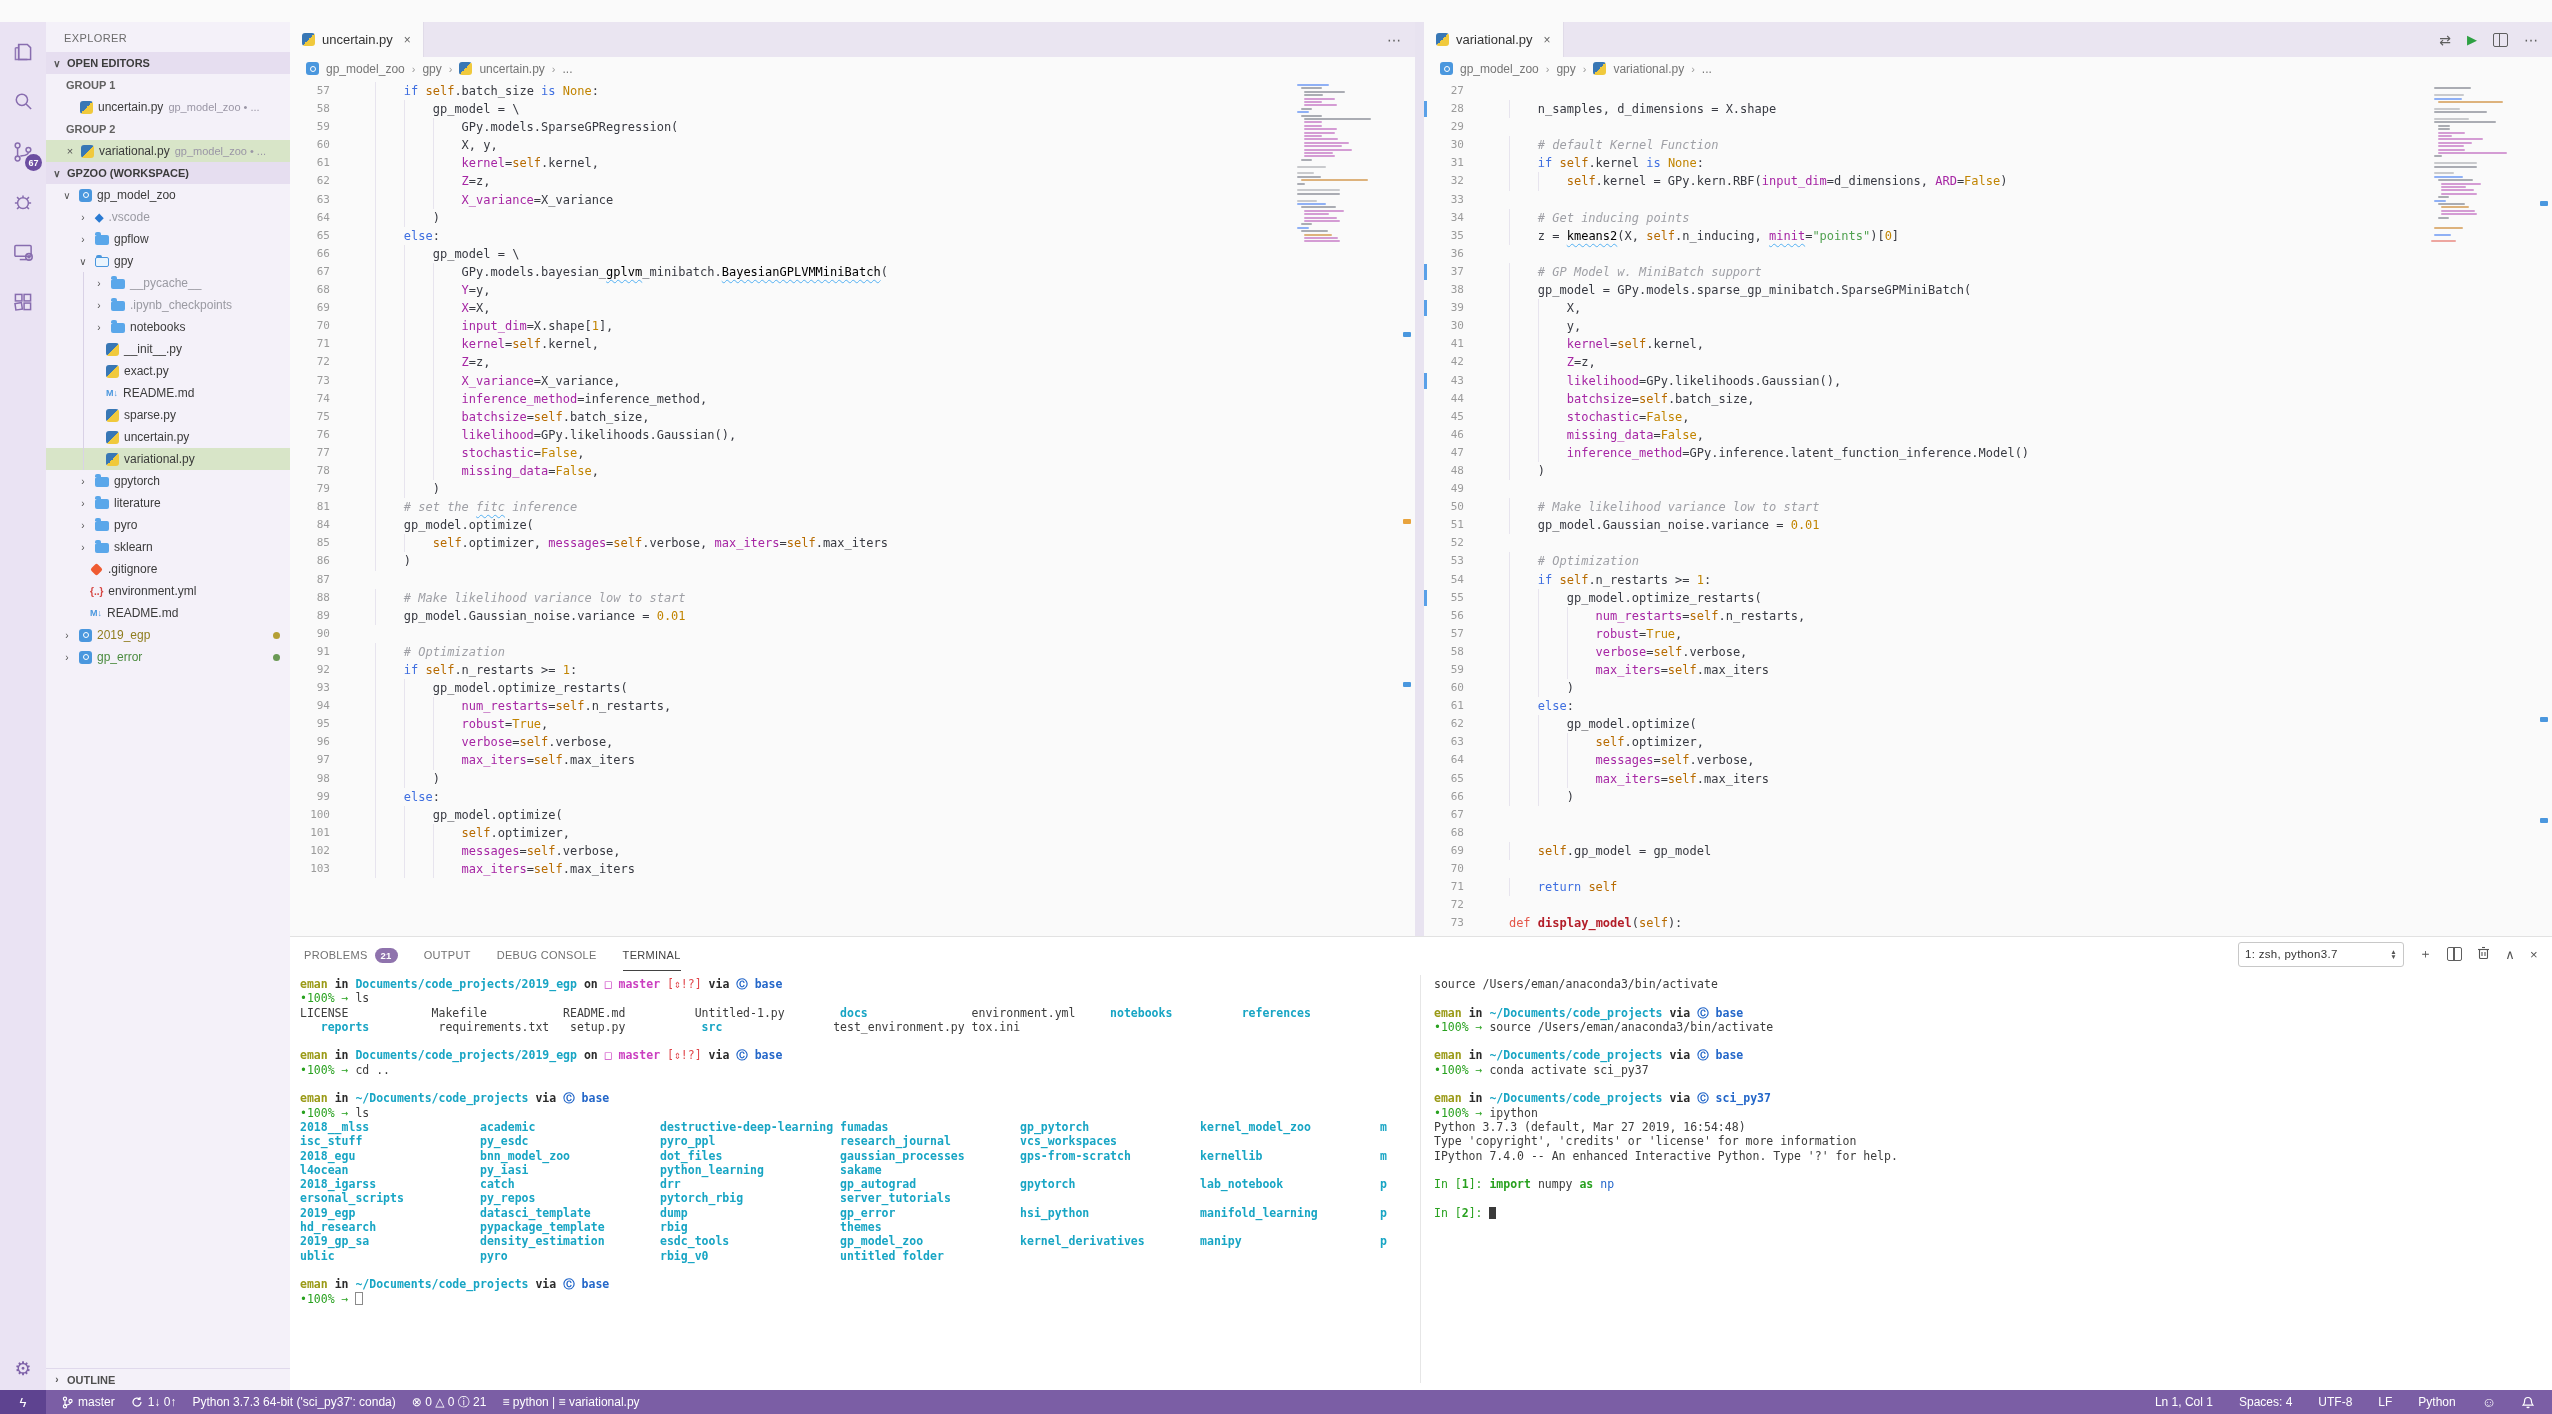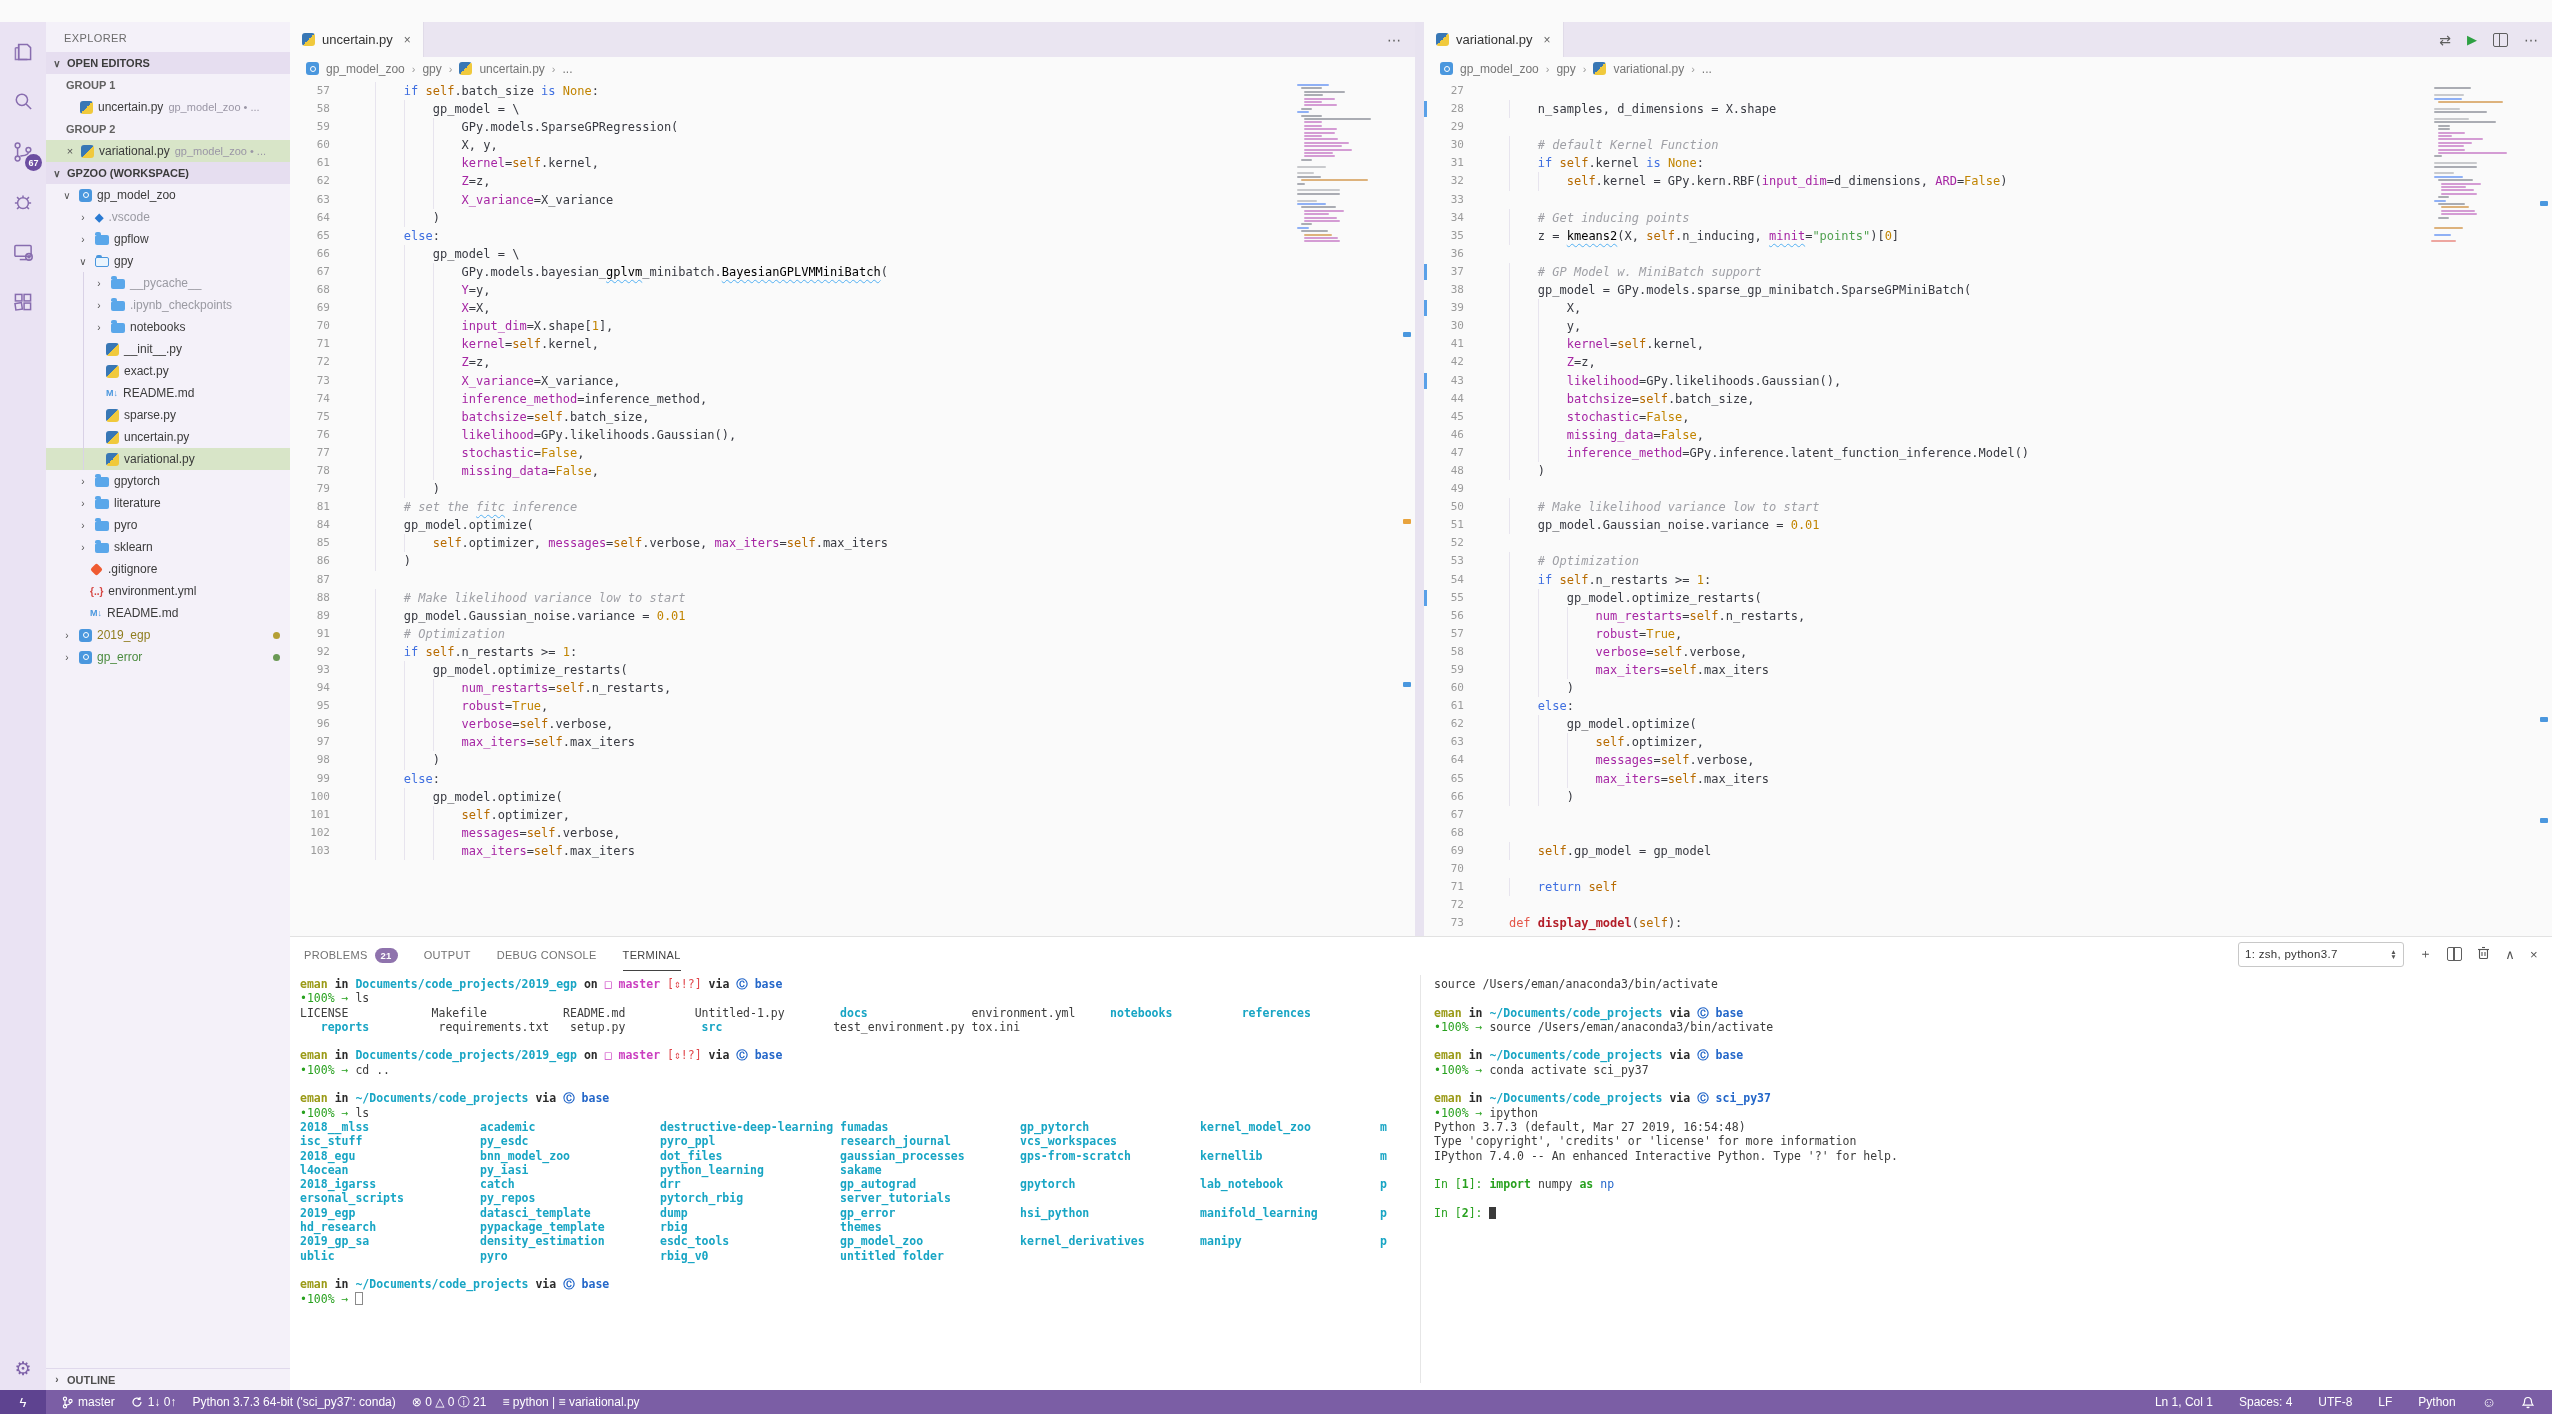--- a/index.html
+++ b/index.html
@@ -333,20 +333,21 @@
         <div class="line"><span class="ln">77</span><span class="guide" style="left: 84.88px;"></span><span class="guide" style="left: 113.76px;"></span><span class="guide" style="left: 142.64px;"></span><span class="lc">                <span class="tk-p">stochastic</span><span class="tk-d">=</span><span class="tk-n">False</span><span class="tk-d">,</span></span></div>
         <div class="line"><span class="ln">78</span><span class="guide" style="left: 84.88px;"></span><span class="guide" style="left: 113.76px;"></span><span class="guide" style="left: 142.64px;"></span><span class="lc">                <span class="tk-p">missing_data</span><span class="tk-d">=</span><span class="tk-n">False</span><span class="tk-d">,</span></span></div>
         <div class="line"><span class="ln">79</span><span class="guide" style="left: 84.88px;"></span><span class="guide" style="left: 113.76px;"></span><span class="lc">            <span class="tk-d">)</span></span></div>
         <div class="line"><span class="ln">81</span><span class="guide" style="left: 84.88px;"></span><span class="lc">        <span class="tk-c"># set the </span><span class="tk-cu">fitc</span><span class="tk-c"> inference</span></span></div>
         <div class="line"><span class="ln">84</span><span class="guide" style="left: 84.88px;"></span><span class="lc">        <span class="tk-d">gp_model.optimize(</span></span></div>
         <div class="line"><span class="ln">85</span><span class="guide" style="left: 84.88px;"></span><span class="guide" style="left: 113.76px;"></span><span class="lc">            <span class="tk-s">self</span><span class="tk-d">.optimizer, </span><span class="tk-p">messages</span><span class="tk-d">=</span><span class="tk-s">self</span><span class="tk-d">.verbose, </span><span class="tk-p">max_iters</span><span class="tk-d">=</span><span class="tk-s">self</span><span class="tk-d">.max_iters</span></span></div>
         <div class="line"><span class="ln">86</span><span class="guide" style="left: 84.88px;"></span><span class="lc">        <span class="tk-d">)</span></span></div>
         <div class="line"><span class="ln">87</span><span class="lc"></span></div>
         <div class="line"><span class="ln">88</span><span class="guide" style="left: 84.88px;"></span><span class="lc">        <span class="tk-c"># Make likelihood variance low to start</span></span></div>
         <div class="line"><span class="ln">89</span><span class="guide" style="left: 84.88px;"></span><span class="lc">        <span class="tk-d">gp_model.Gaussian_noise.variance = </span><span class="tk-n">0.01</span></span></div>
+        <div class="line"><span class="ln">90</span><span class="lc"></span></div>
         <div class="line"><span class="ln">91</span><span class="guide" style="left: 84.88px;"></span><span class="lc">        <span class="tk-c"># Optimization</span></span></div>
         <div class="line"><span class="ln">92</span><span class="guide" style="left: 84.88px;"></span><span class="lc">        <span class="tk-k">if</span><span class="tk-d"> </span><span class="tk-s">self</span><span class="tk-d">.n_restarts &gt;= </span><span class="tk-n">1</span><span class="tk-d">:</span></span></div>
         <div class="line"><span class="ln">93</span><span class="guide" style="left: 84.88px;"></span><span class="guide" style="left: 113.76px;"></span><span class="lc">            <span class="tk-d">gp_model.optimize_restarts(</span></span></div>
         <div class="line"><span class="ln">94</span><span class="guide" style="left: 84.88px;"></span><span class="guide" style="left: 113.76px;"></span><span class="guide" style="left: 142.64px;"></span><span class="lc">                <span class="tk-p">num_restarts</span><span class="tk-d">=</span><span class="tk-s">self</span><span class="tk-d">.n_restarts,</span></span></div>
         <div class="line"><span class="ln">95</span><span class="guide" style="left: 84.88px;"></span><span class="guide" style="left: 113.76px;"></span><span class="guide" style="left: 142.64px;"></span><span class="lc">                <span class="tk-p">robust</span><span class="tk-d">=</span><span class="tk-n">True</span><span class="tk-d">,</span></span></div>
         <div class="line"><span class="ln">96</span><span class="guide" style="left: 84.88px;"></span><span class="guide" style="left: 113.76px;"></span><span class="guide" style="left: 142.64px;"></span><span class="lc">                <span class="tk-p">verbose</span><span class="tk-d">=</span><span class="tk-s">self</span><span class="tk-d">.verbose,</span></span></div>
         <div class="line"><span class="ln">97</span><span class="guide" style="left: 84.88px;"></span><span class="guide" style="left: 113.76px;"></span><span class="guide" style="left: 142.64px;"></span><span class="lc">                <span class="tk-p">max_iters</span><span class="tk-d">=</span><span class="tk-s">self</span><span class="tk-d">.max_iters</span></span></div>
         <div class="line"><span class="ln">98</span><span class="guide" style="left: 84.88px;"></span><span class="guide" style="left: 113.76px;"></span><span class="lc">            <span class="tk-d">)</span></span></div>
         <div class="line"><span class="ln">99</span><span class="guide" style="left: 84.88px;"></span><span class="lc">        <span class="tk-k">else</span><span class="tk-d">:</span></span></div>
         <div class="line"><span class="ln">100</span><span class="guide" style="left: 84.88px;"></span><span class="guide" style="left: 113.76px;"></span><span class="lc">            <span class="tk-d">gp_model.optimize(</span></span></div>

